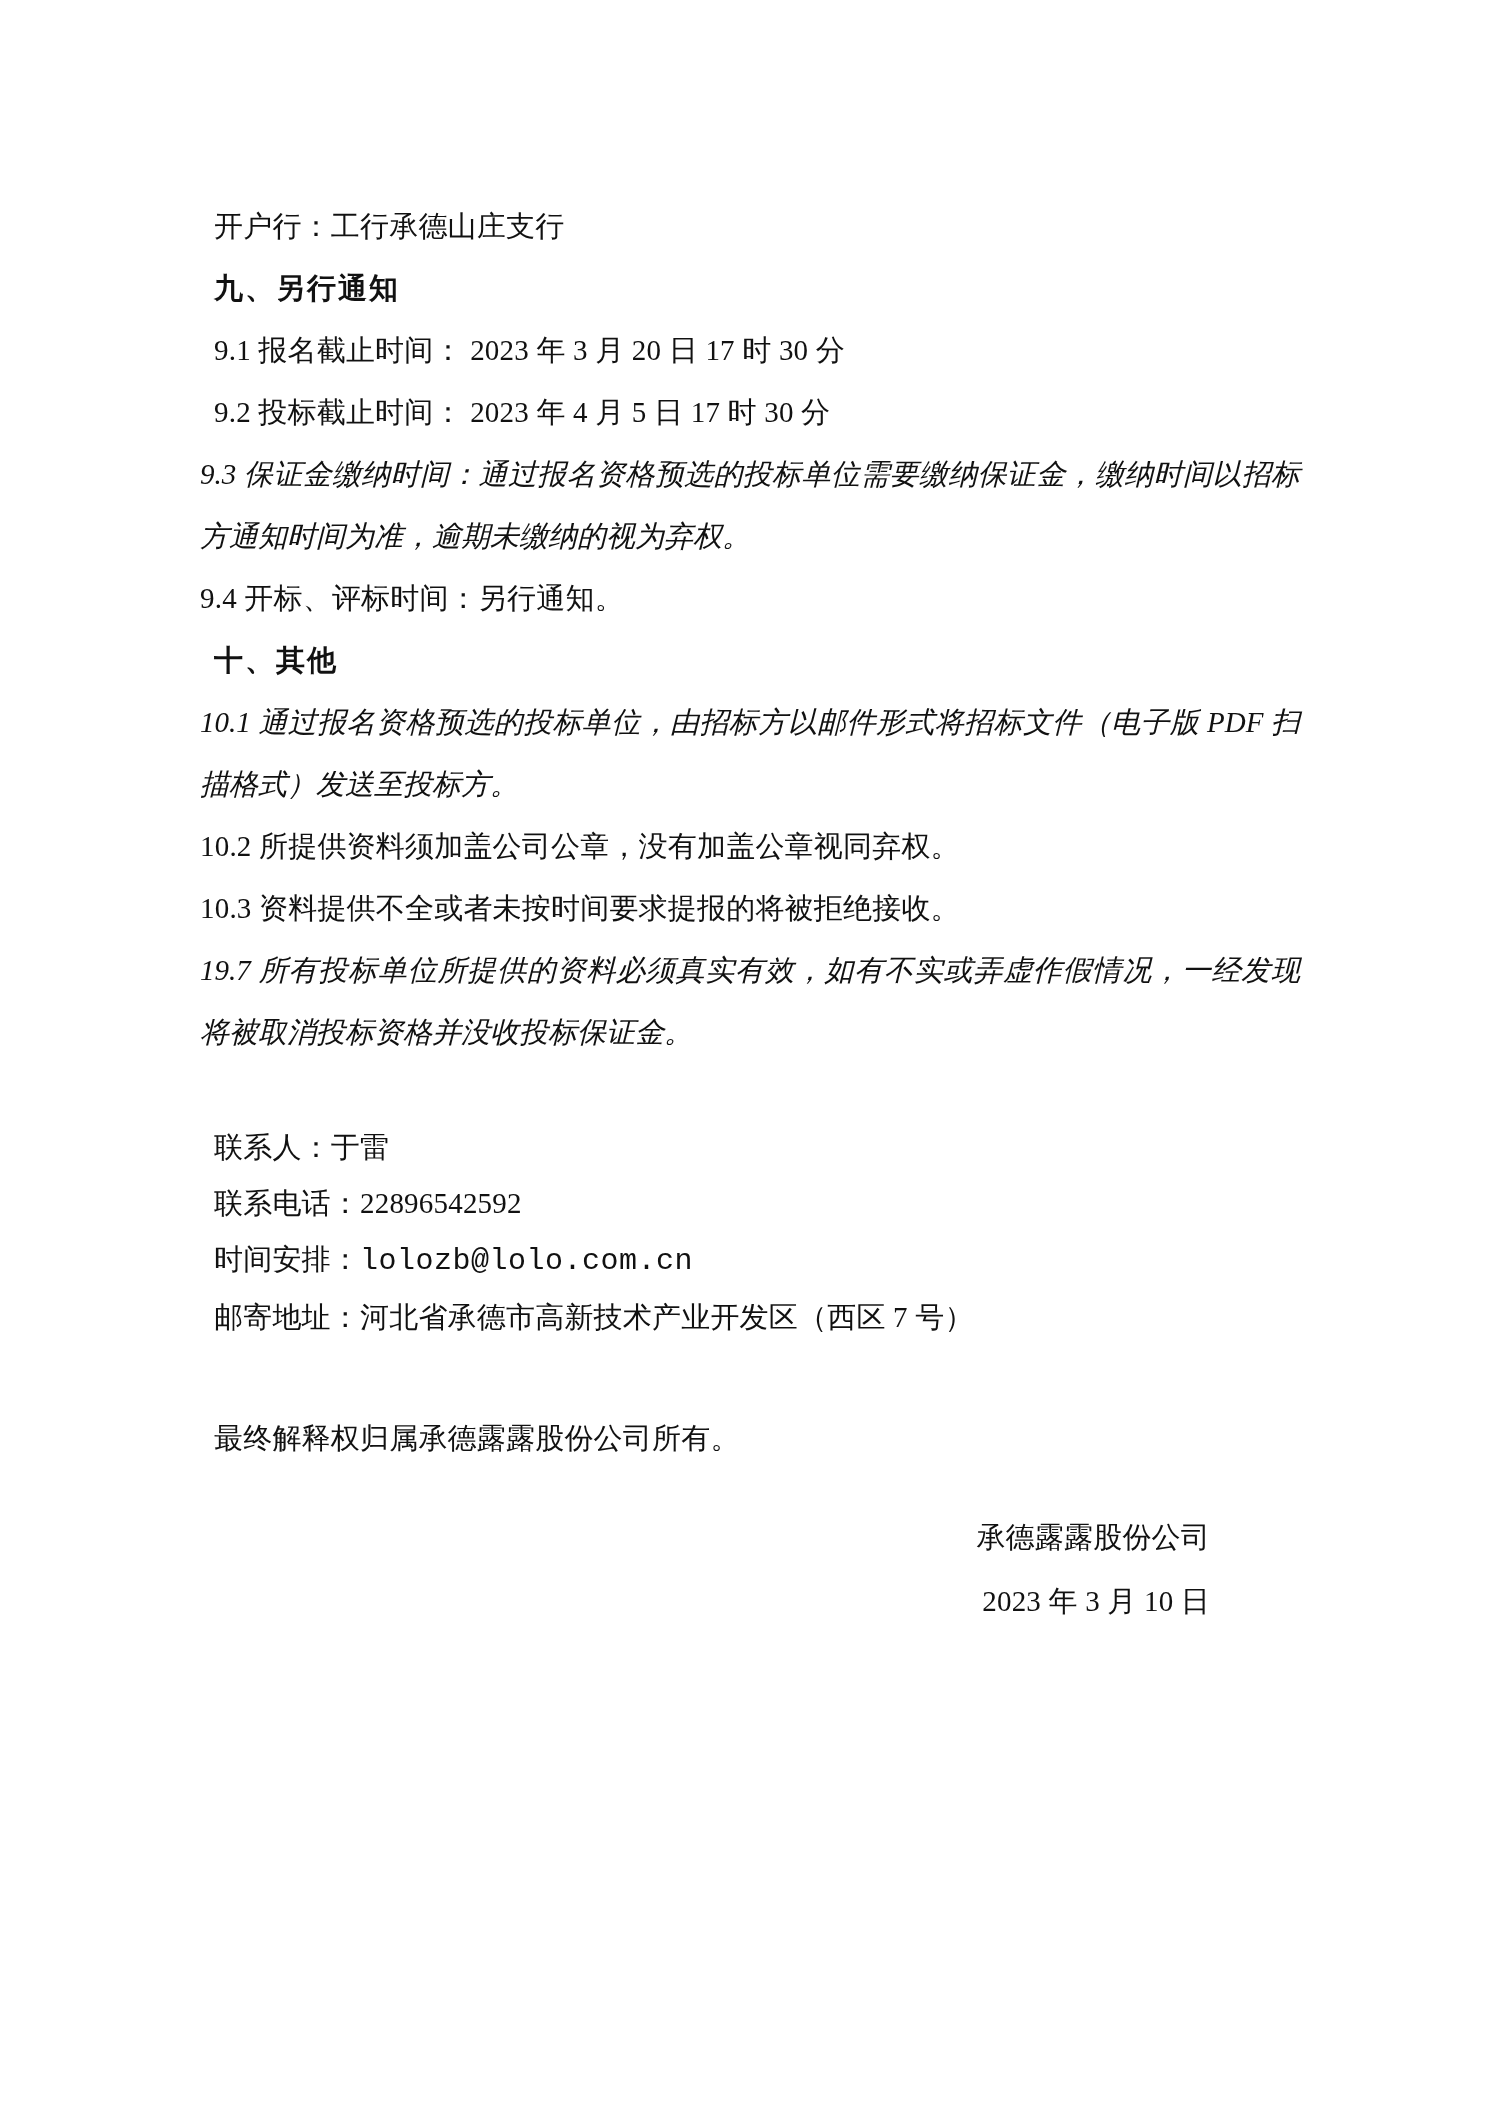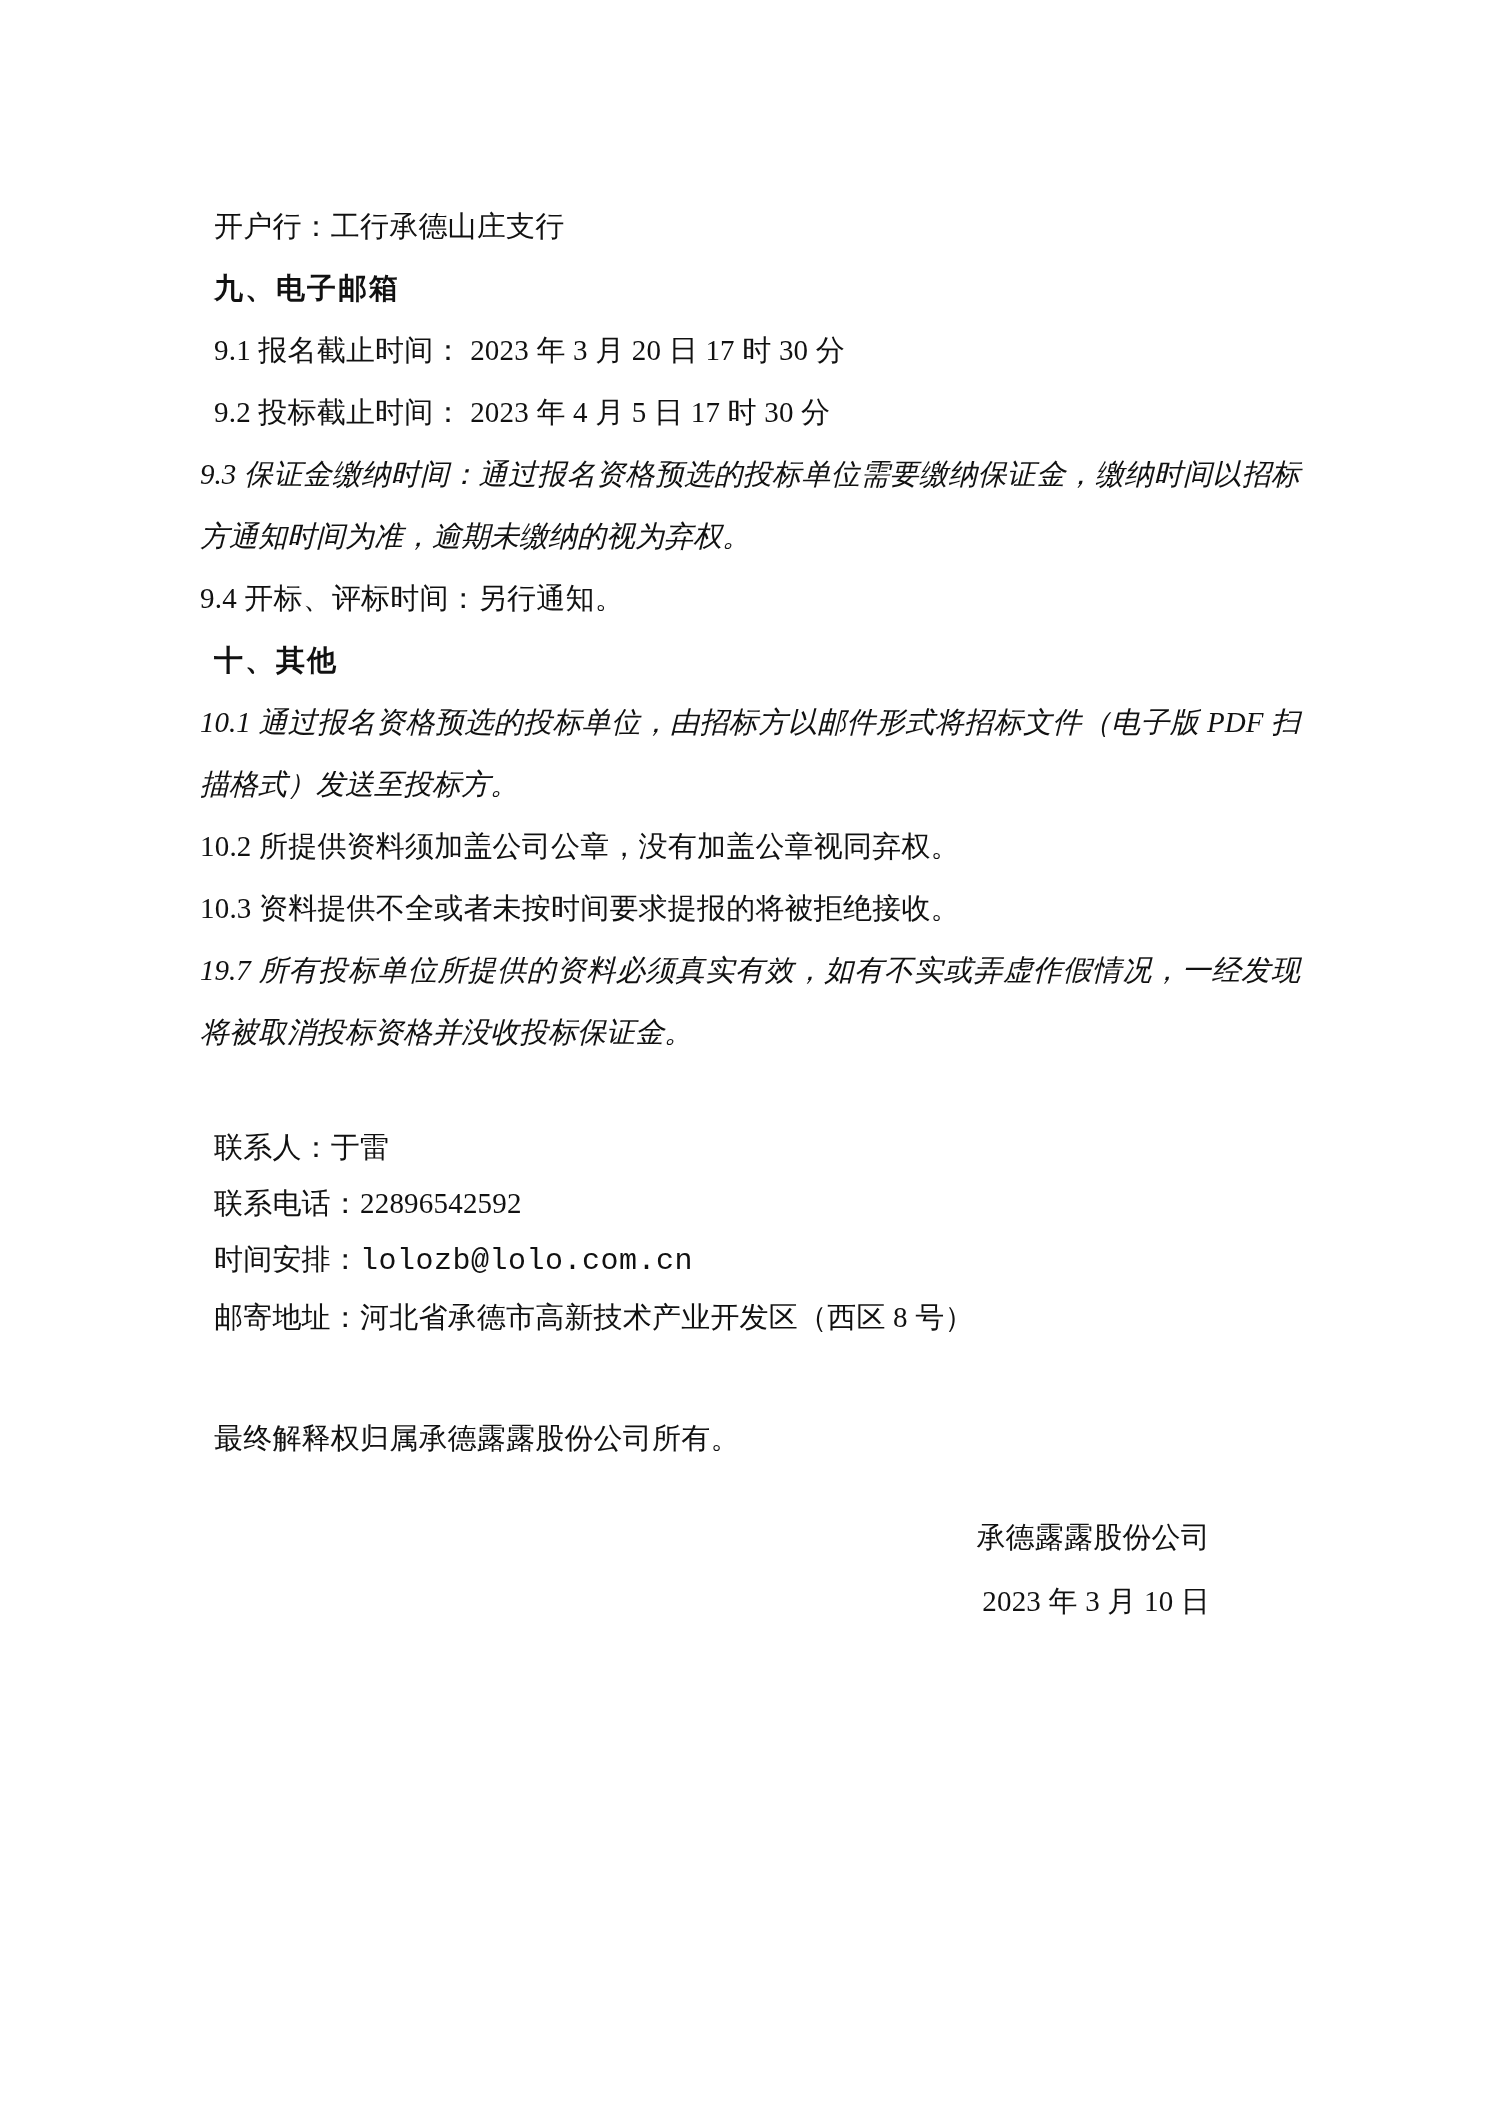--- a/index.html
+++ b/index.html
@@ -64,21 +64,21 @@
   }
   .right-block .line { line-height: 64px; }
 </style>
 </head>
 <body>
 
 <div class="page">
 
   <div class="line indent">开户行：工行承德山庄支行</div>
 
-  <div class="heading">九、电子邮箱</div>
+  <div class="heading">九、另行通知</div>
 
   <div class="line indent"><span>9.1 报名截止时间：</span><span class="u"> 2023 </span><span>年</span><span class="u"> 3 </span><span>月</span><span class="u"> 20 </span><span>日 17 时 30 分</span></div>
 
   <div class="line indent"><span>9.2 投标截止时间：</span><span class="u"> 2023 </span><span>年</span><span class="u"> 4 </span><span>月</span><span class="u"> 5 </span><span>日 17 时 30 分</span></div>
 
   <div class="para">9.3 保证金缴纳时间：通过报名资格预选的投标单位需要缴纳保证金，缴纳时间以招标方通知时间为准，逾期未缴纳的视为弃权。</div>
 
   <div class="line">9.4 开标、评标时间：另行通知。</div>
 
   <div class="heading">十、其他</div>
@@ -87,21 +87,21 @@
   <div class="line">10.2 所提供资料须加盖公司公章，没有加盖公章视同弃权。</div>
   <div class="line">10.3 资料提供不全或者未按时间要求提报的将被拒绝接收。</div>
   <div class="para">19.7 所有投标单位所提供的资料必须真实有效，如有不实或弄虚作假情况，一经发现将被取消投标资格并没收投标保证金。</div>
 
   <div class="blank-mid"></div>
 
   <div class="contact-block">
     <div class="line indent">联系人：于雷</div>
     <div class="line indent">联系电话：22896542592</div>
     <div class="line indent"><span>时间安排：</span><span class="mono">lolozb@lolo.com.cn</span></div>
-    <div class="line indent">邮寄地址：河北省承德市高新技术产业开发区（西区 8 号）</div>
+    <div class="line indent">邮寄地址：河北省承德市高新技术产业开发区（西区 7 号）</div>
   </div>
 
   <div class="blank-big"></div>
 
   <div class="line indent">最终解释权归属承德露露股份公司所有。</div>
 
   <div class="right-block">
     <div class="line">承德露露股份公司</div>
     <div class="line">2023 年 3 月 10 日</div>
   </div>

